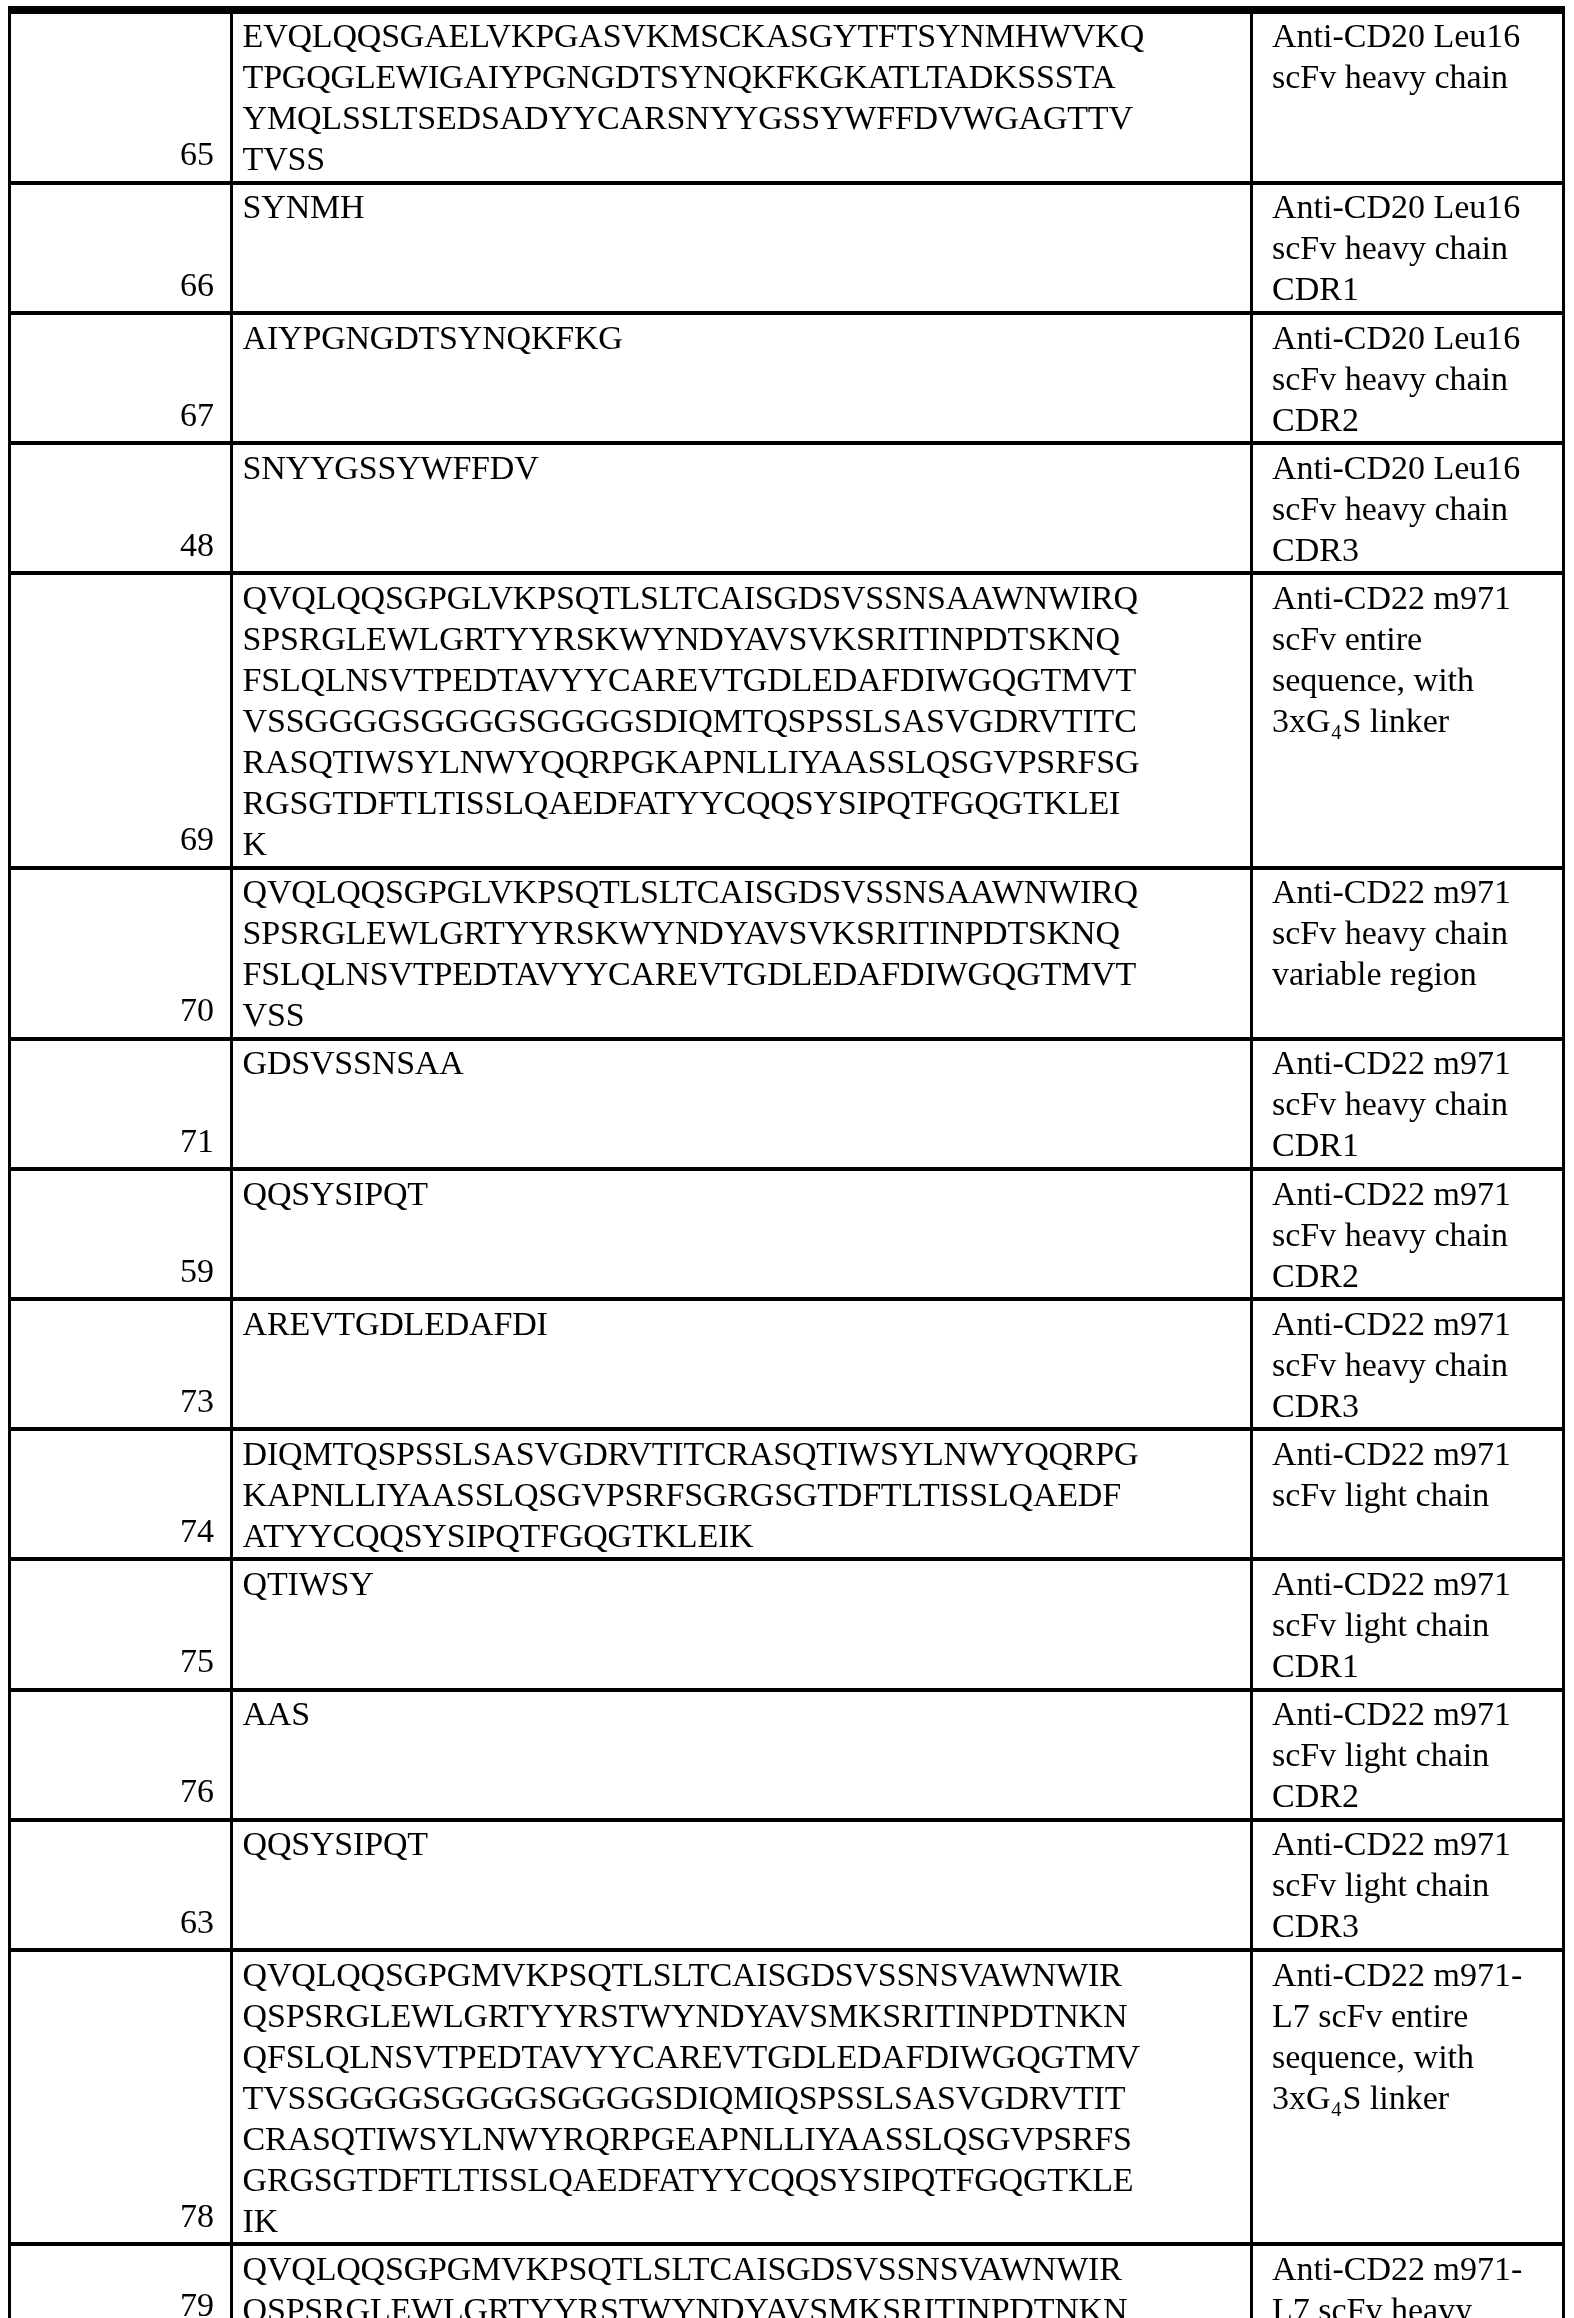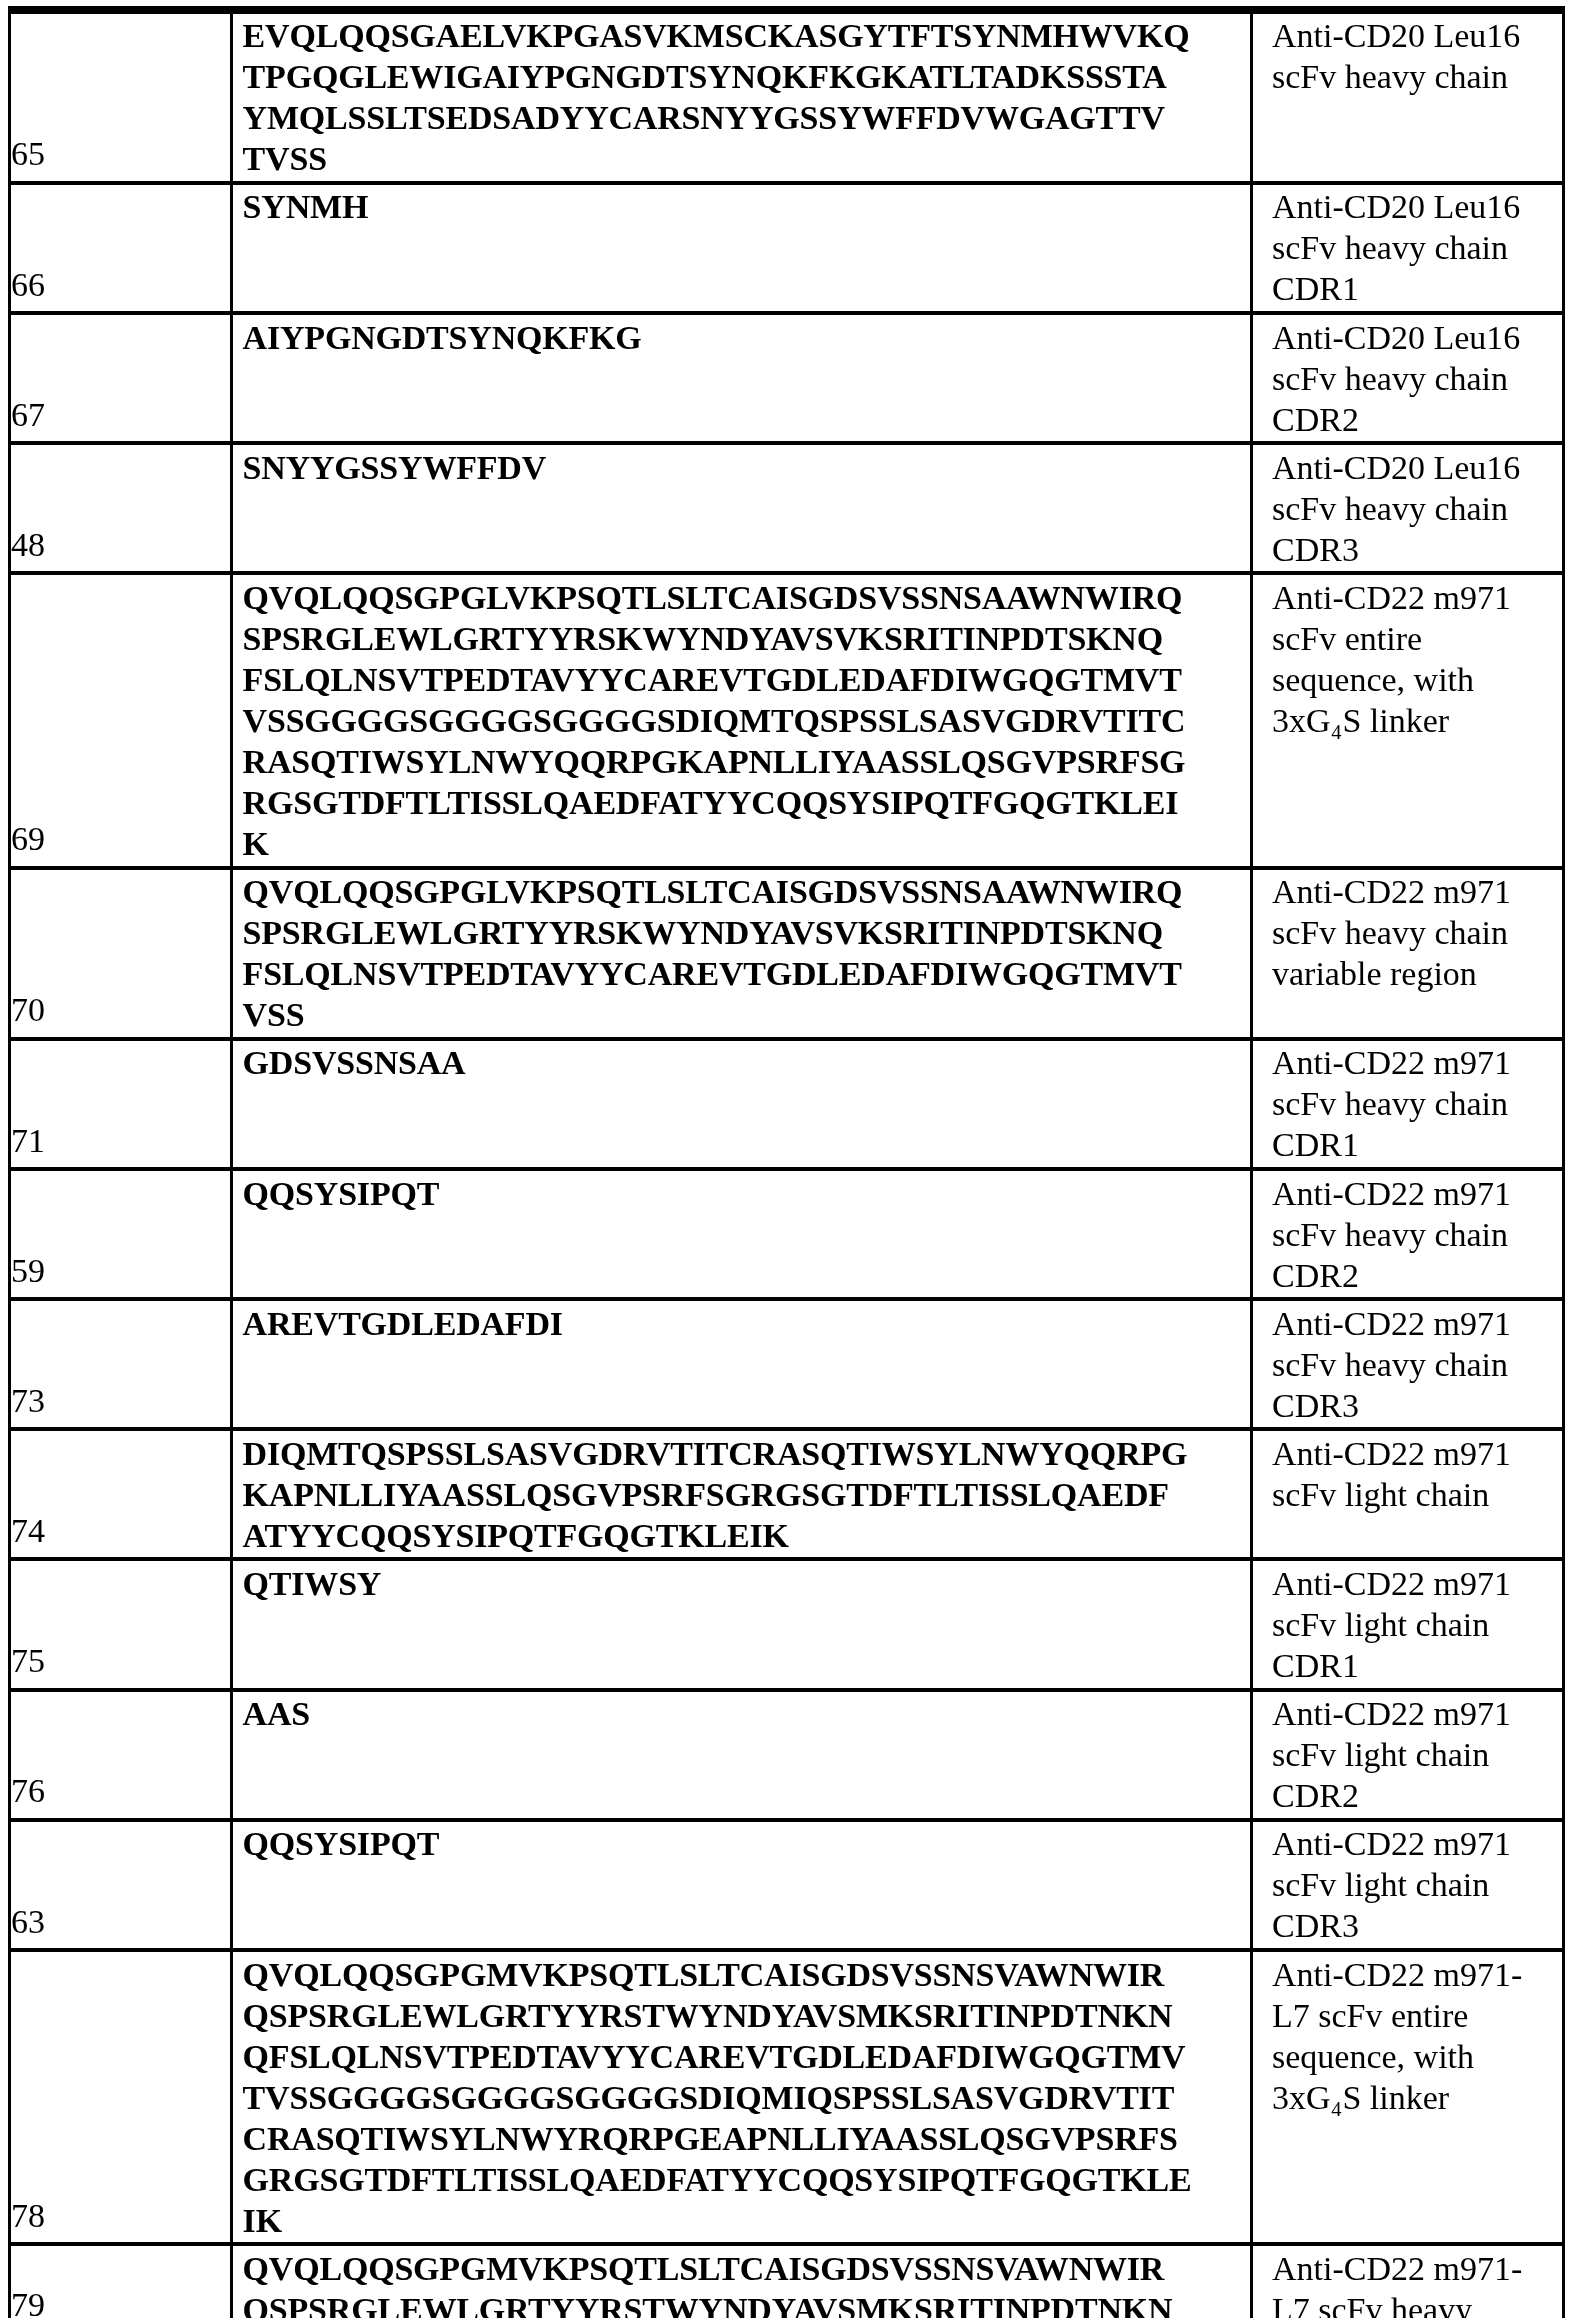--- a/index.html
+++ b/index.html
@@ -33,28 +33,28 @@
   table.seqtable td {
     border: 3.2px solid #000;
     border-top-width: 4.8px;
     border-bottom-width: 4.8px;
     font-size: 34px;
     line-height: 41px;
     overflow: hidden;
   }
   td.cell-num {
     vertical-align: bottom;
+    text-align: right;
     padding: 1.6px 16px 6.4px 0;
   }
   td.cell-seq {
     vertical-align: top;
     padding: 1.6px 3.2px 1.6px 9.6px;
     letter-spacing: -0.2px;
     white-space: pre;
-    font-weight: bold;
   }
   td.cell-desc {
     vertical-align: top;
     padding: 1.6px 1.6px 1.6px 19px;
     white-space: pre;
     margin-top: 19px;
   }
 </style>
 </head>
 <body>

